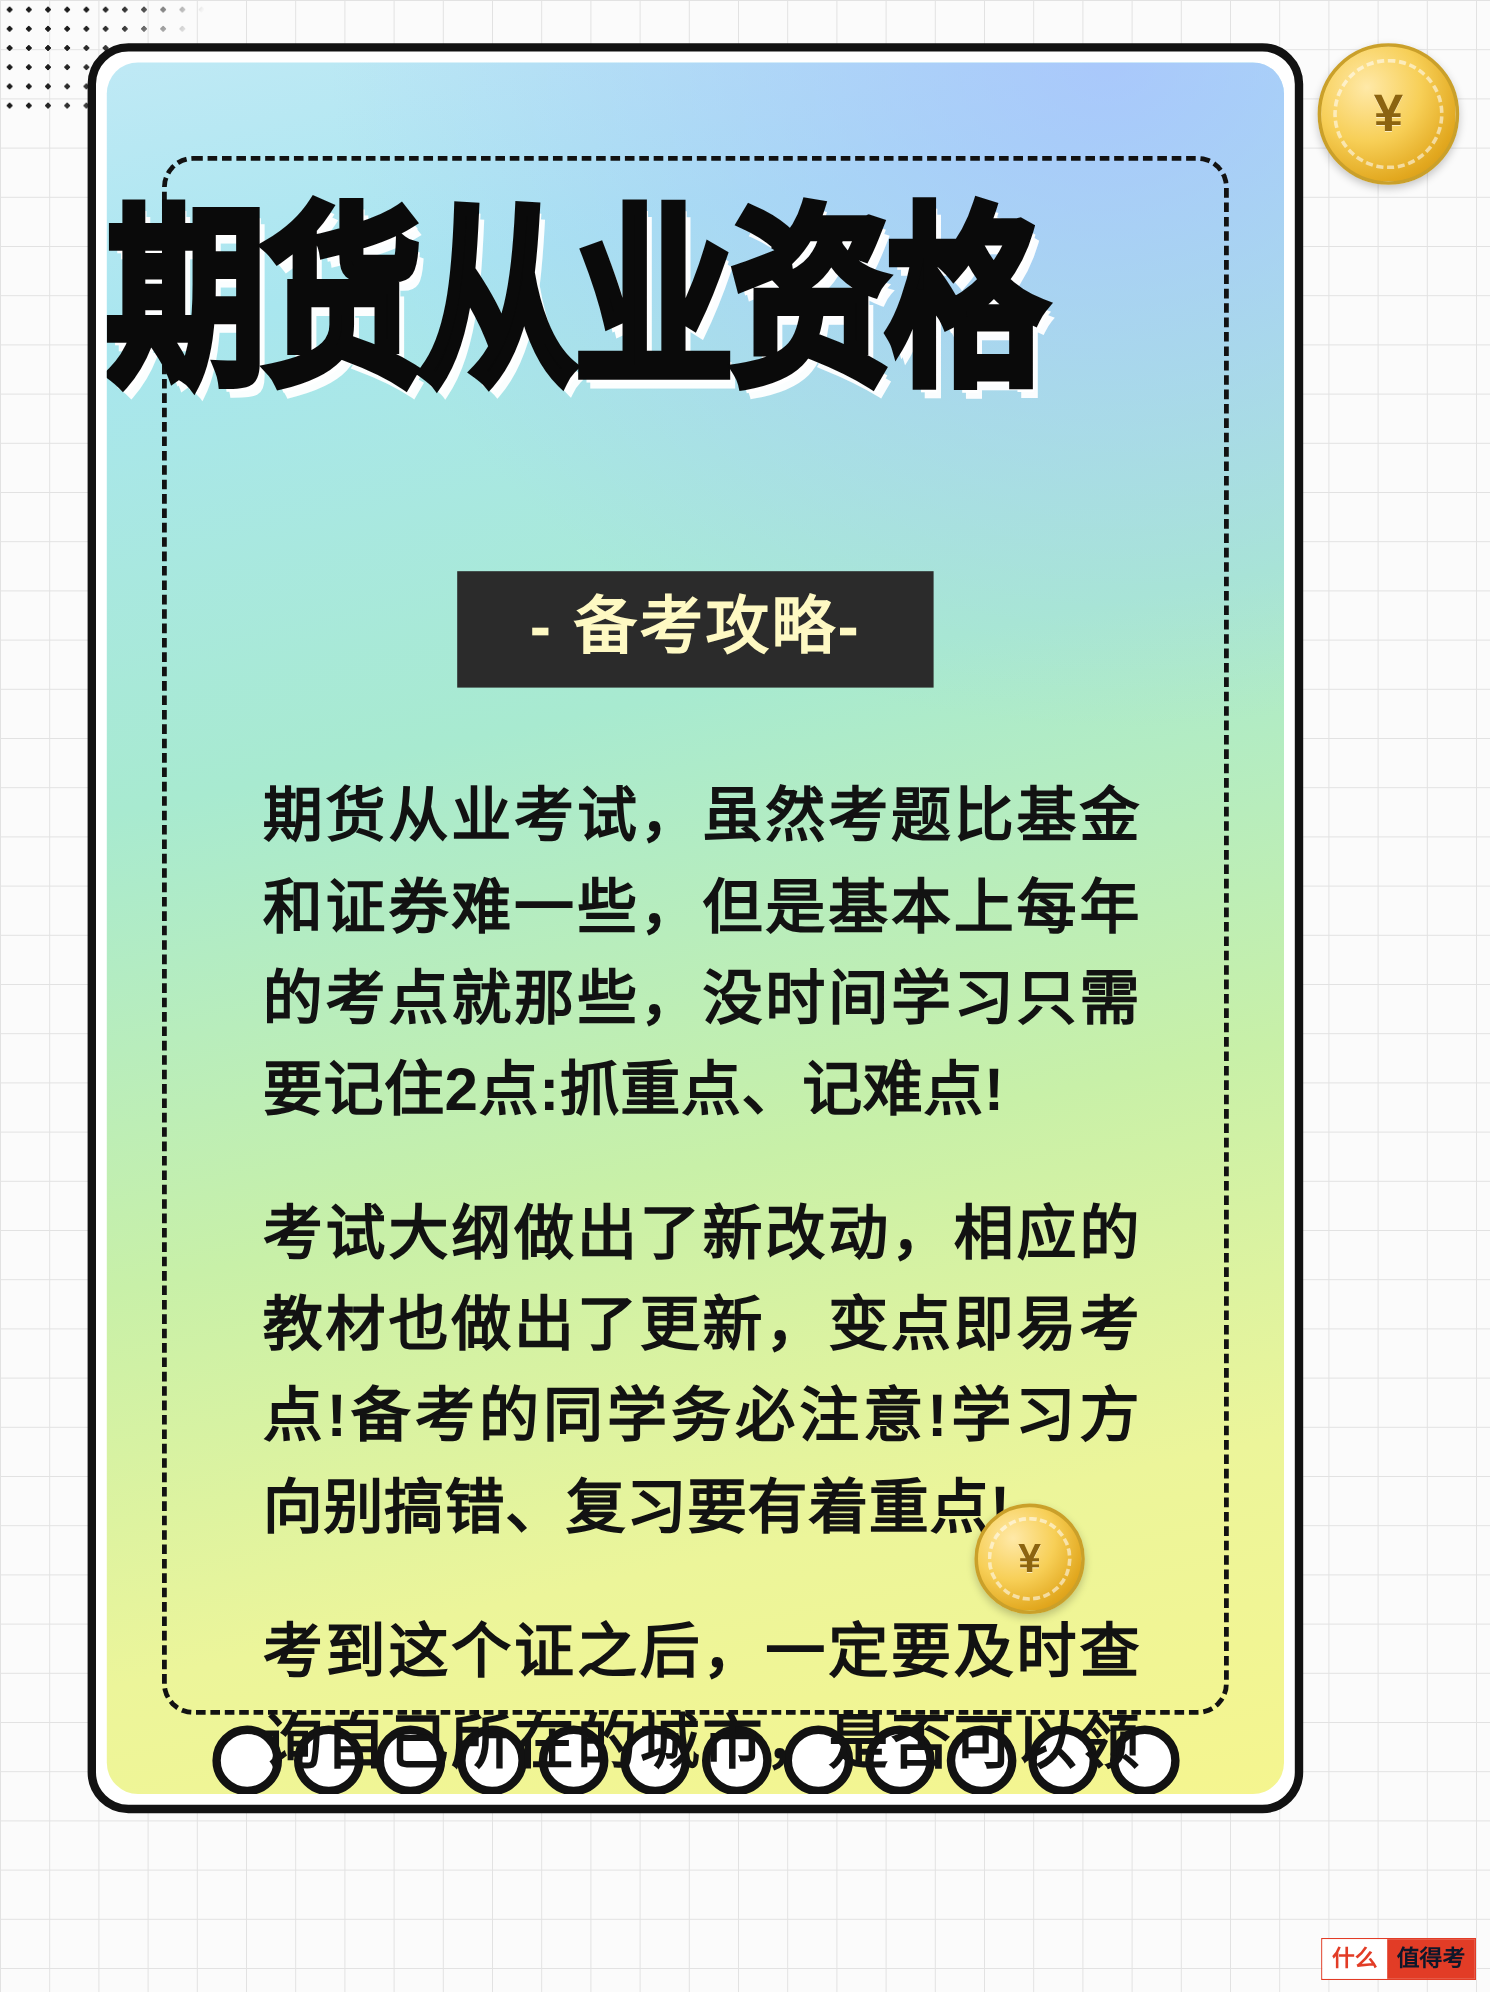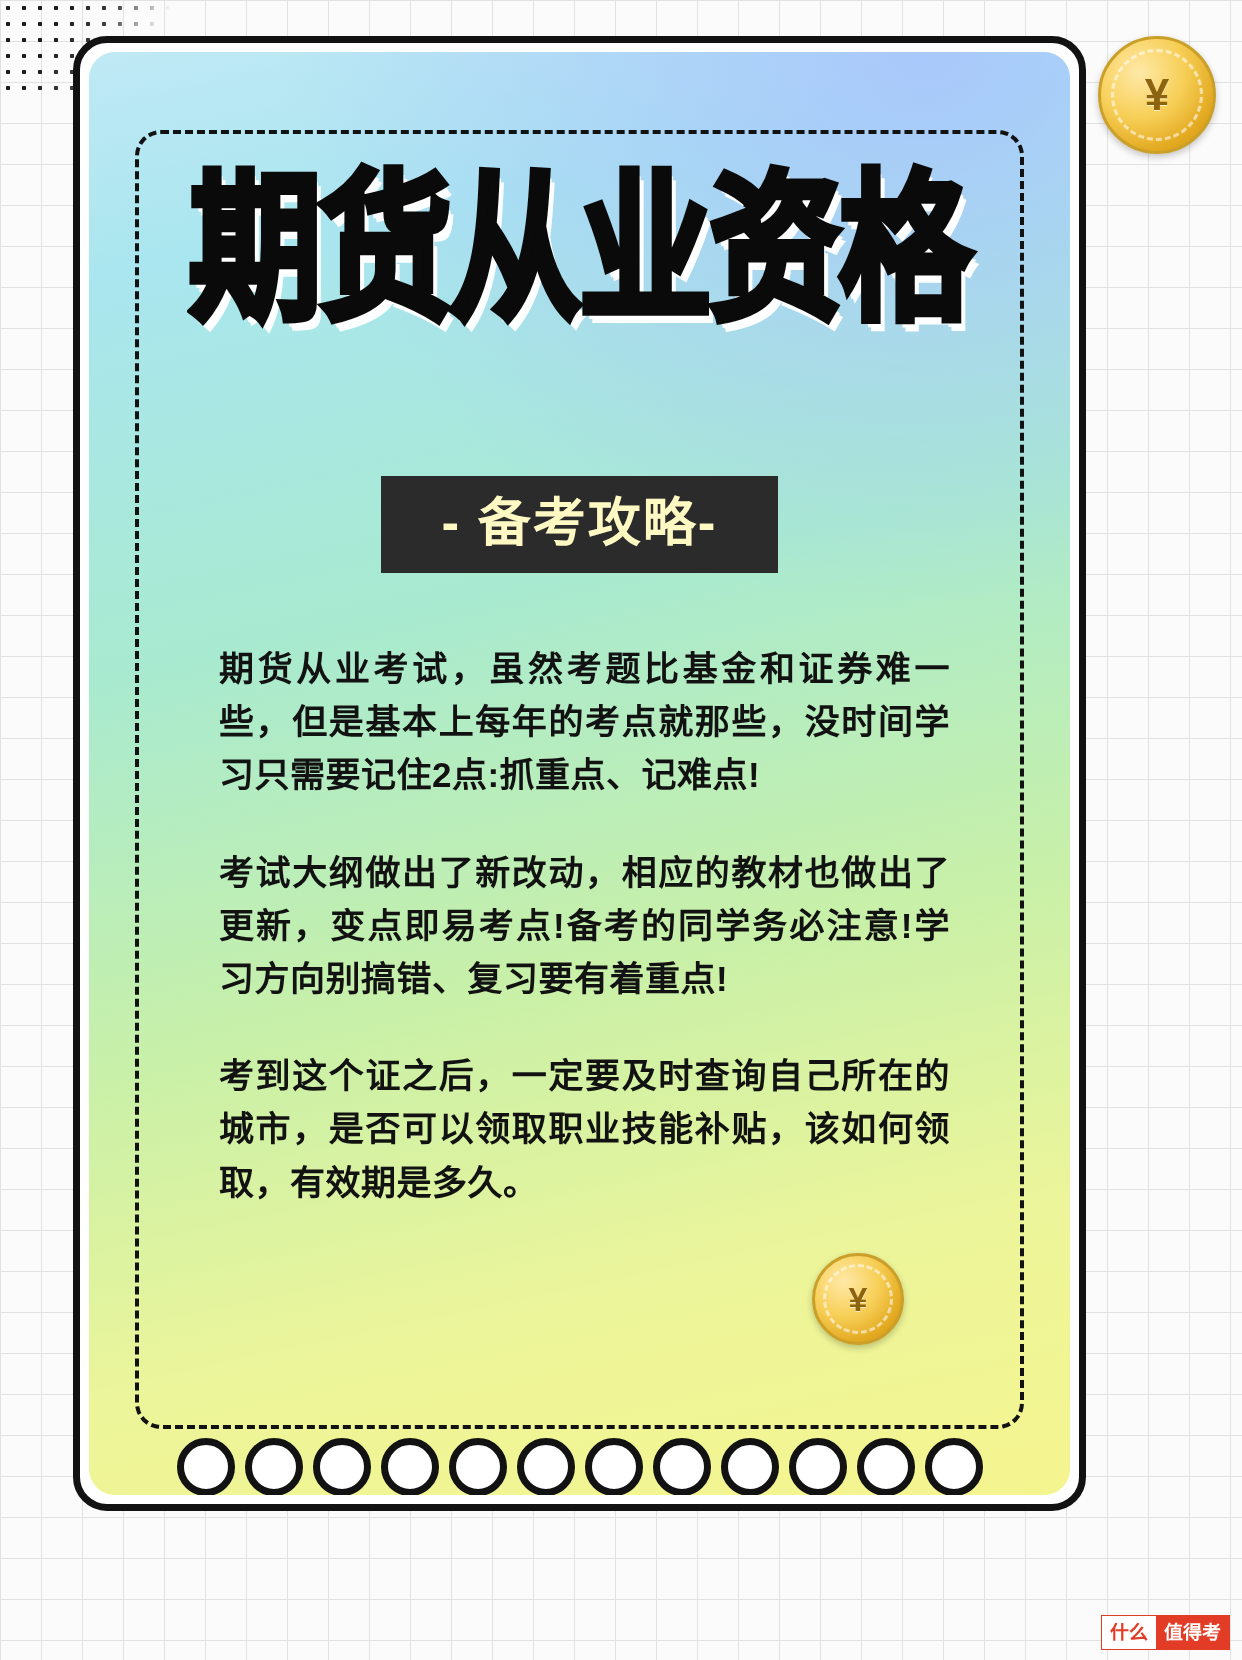--- a/index.html
+++ b/index.html
@@ -109,21 +109,21 @@
     box-sizing: border-box;
     margin-bottom: -26px;
   }
 
   
   .title-wrap {
     position: absolute;
     left: 0;
     right: 0;
     top: 118px;
-    text-align: center;
+    text-align: left;
     z-index: 4;
   }
   .title {
     display: inline-block;
     font-family: "Liberation Sans", "DejaVu Sans", sans-serif;
     font-weight: 700;
     font-size: 132px;
     line-height: 1;
     letter-spacing: -2px;
     color: #0a0a0a;
@@ -157,21 +157,21 @@
 
   
   .body-text {
     position: absolute;
     left: 130px;
     right: 120px;
     top: 590px;
     z-index: 4;
   }
   .para {
-    font-size: 35px;
+    font-size: 50px;
     font-weight: 700;
     line-height: 1.52;
     color: #121212;
     letter-spacing: .5px;
     margin: 0 0 44px 0;
     text-align: justify;
   }
   .para:last-child { margin-bottom: 0; }
 
   
@@ -219,21 +219,21 @@
     border: 1px solid #e23c26;
     justify-content: space-between;
   }
   .wm-left {
     background: #ffffff;
     color: #e23c26;
     padding: 7px 8px;
   }
   .wm-right {
     background: #e23c26;
-    color: #ffffff;
+    color: #0f172a;
     padding: 7px 8px;
     font-family: Liberation Serif, serif;
   }
 </style>
 </head>
 <body>
 
 <div class="page">
 
   <div class="halftone"></div>

